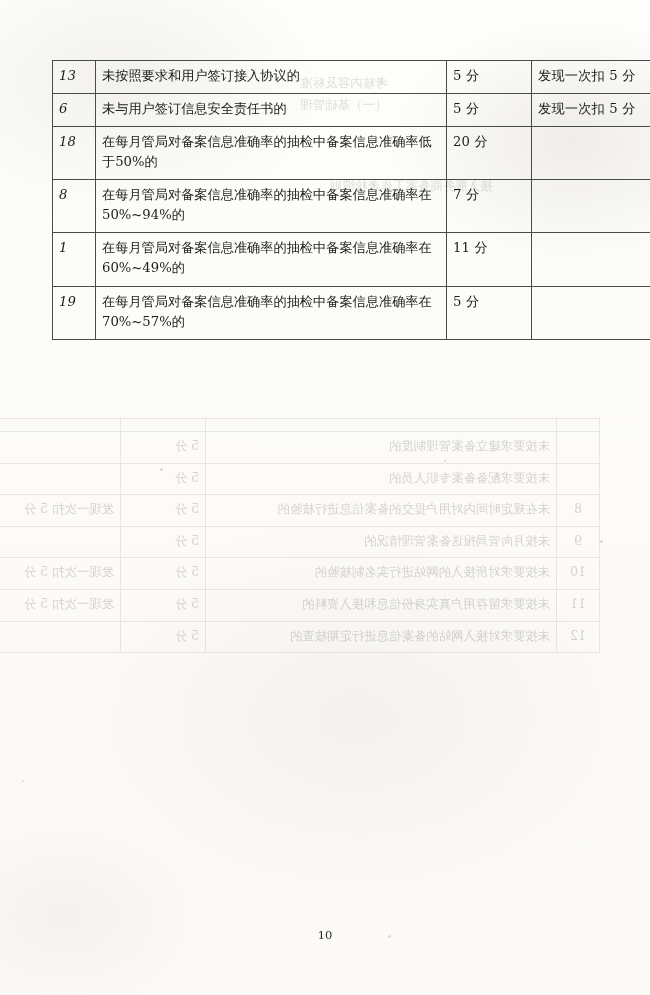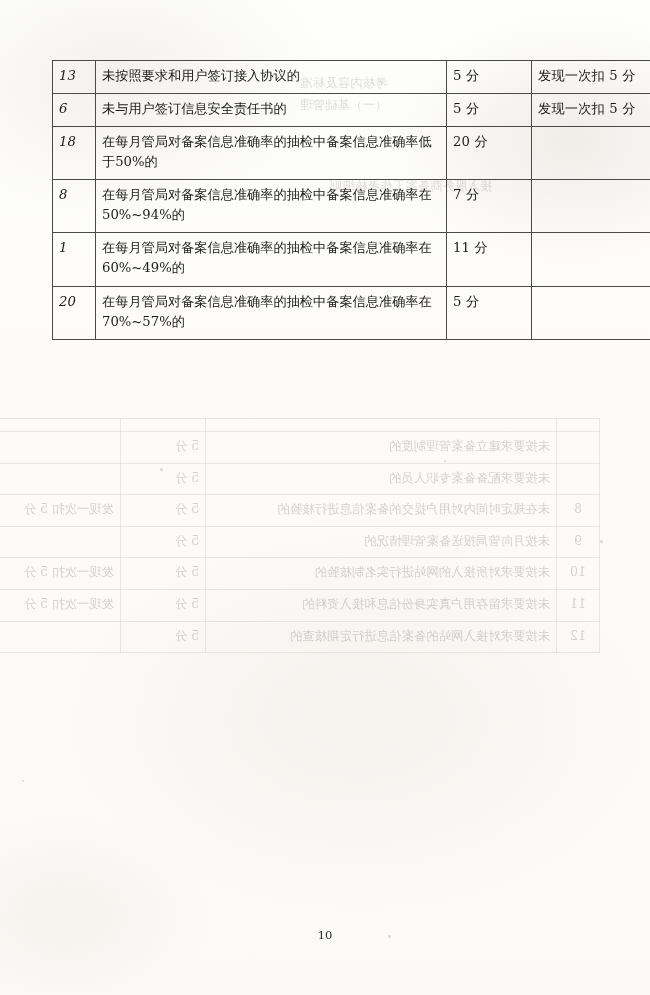--- a/index.html
+++ b/index.html
@@ -217,21 +217,21 @@
         <td class="col-score">7 分</td>
         <td class="col-note"></td>
       </tr>
       <tr>
         <td class="col-no">1</td>
         <td class="col-desc">在每月管局对备案信息准确率的抽检中备案信息准确率在60%~49%的</td>
         <td class="col-score">11 分</td>
         <td class="col-note"></td>
       </tr>
       <tr>
-        <td class="col-no">20</td>
+        <td class="col-no">19</td>
         <td class="col-desc">在每月管局对备案信息准确率的抽检中备案信息准确率在70%~57%的</td>
         <td class="col-score">5 分</td>
         <td class="col-note"></td>
       </tr>
     </tbody>
   </table>
 
   <div class="speck" style="left:160px; top:468px; width:3px; height:3px;"></div>
   <div class="speck" style="left:444px; top:460px; width:2px; height:2px;"></div>
   <div class="speck" style="left:600px; top:540px; width:3px; height:3px;"></div>

